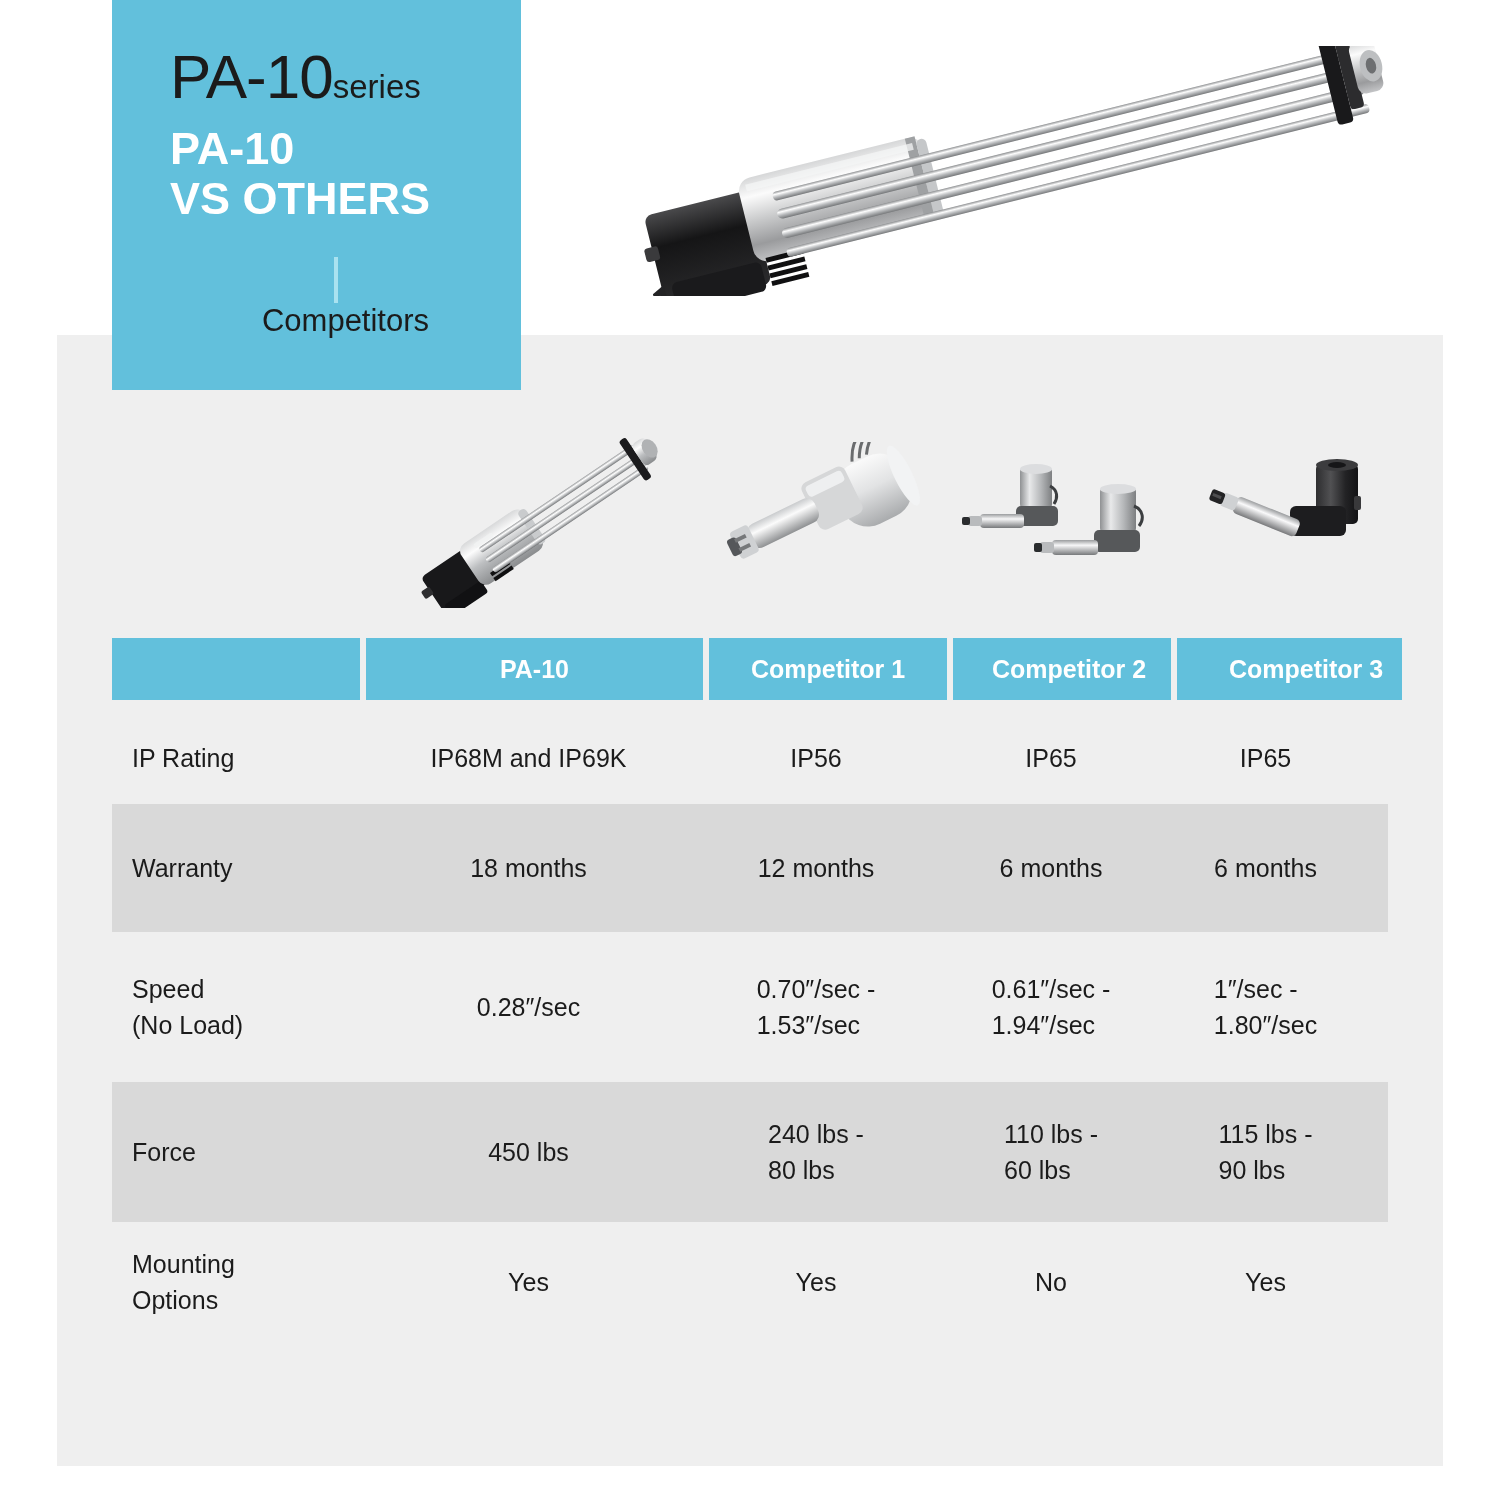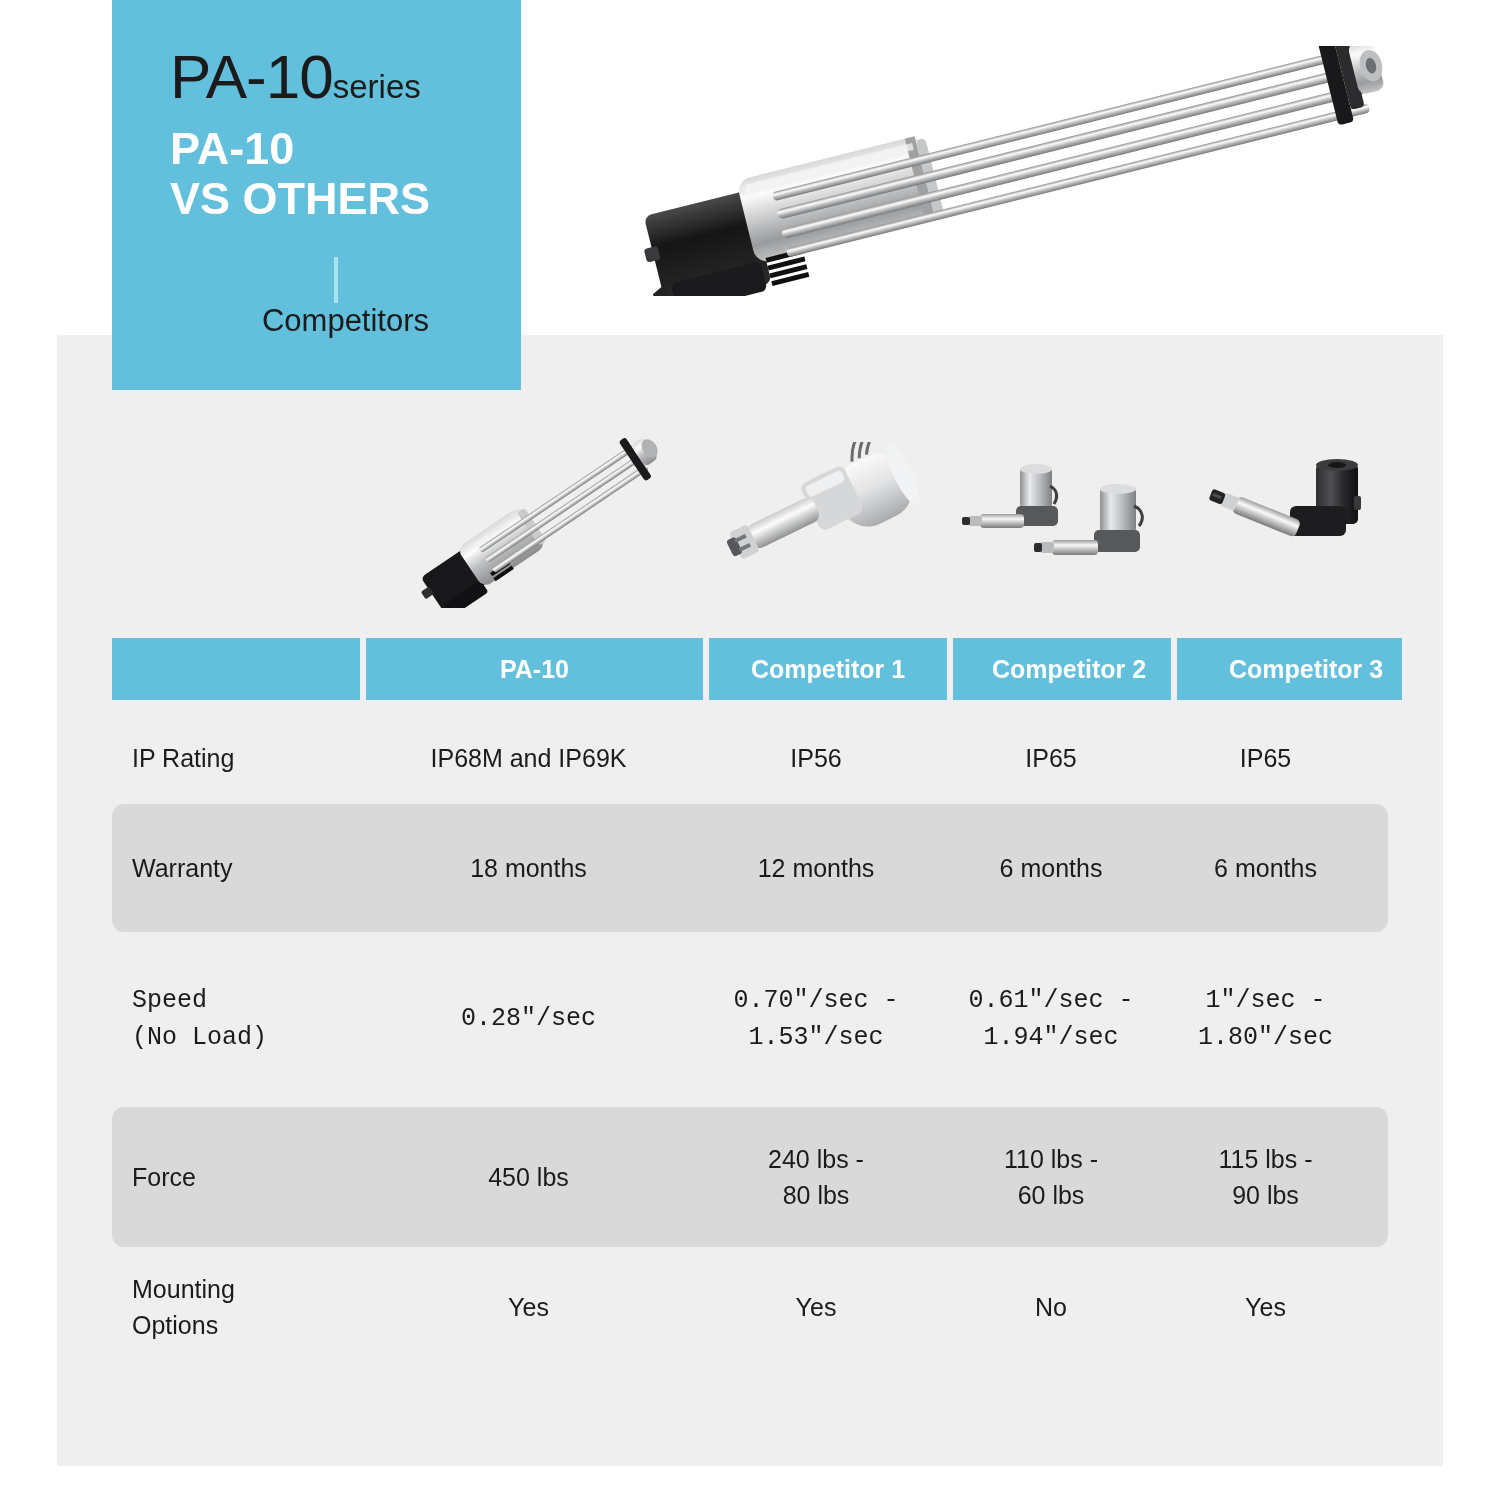--- a/index.html
+++ b/index.html
@@ -100,42 +100,42 @@
   .c1{width:337px;flex:0 0 337px;}
   .c2{width:238px;flex:0 0 238px;}
   .c3{width:218px;flex:0 0 218px;padding-left:14px;}
   .c4{width:225px;flex:0 0 225px;}
 
   .data-row{
     display:flex;
     align-items:center;
     box-sizing:border-box;
   }
-  .data-row.shaded{background:#d9d9d9;border-radius:12px;}
+  .data-row.shaded{background:#d9d9d9;}
   .cell{
     display:flex;
     align-items:center;
     justify-content:center;
-    text-align:center;
+    text-align:left;
     font-size:25px;
     color:#1b1b1b;
     box-sizing:border-box;
     line-height:1.45;
     height:100%;
   }
   .cell.label{
     justify-content:flex-start;
     text-align:left;
     padding-left:20px;
   }
   .cell .multi{white-space:pre-line;}
 
   .r-ip{height:92px;}
   .r-warranty{height:128px;}
-  .r-speed{height:175px;font-family:Liberation Mono, monospace;}
+  .r-speed{height:150px;}
   .r-force{height:140px;}
   .r-mount{height:120px;}
 </style>
 </head>
 <body>
 
 <div class="page">
 
   <div class="grey-panel"></div>
 

